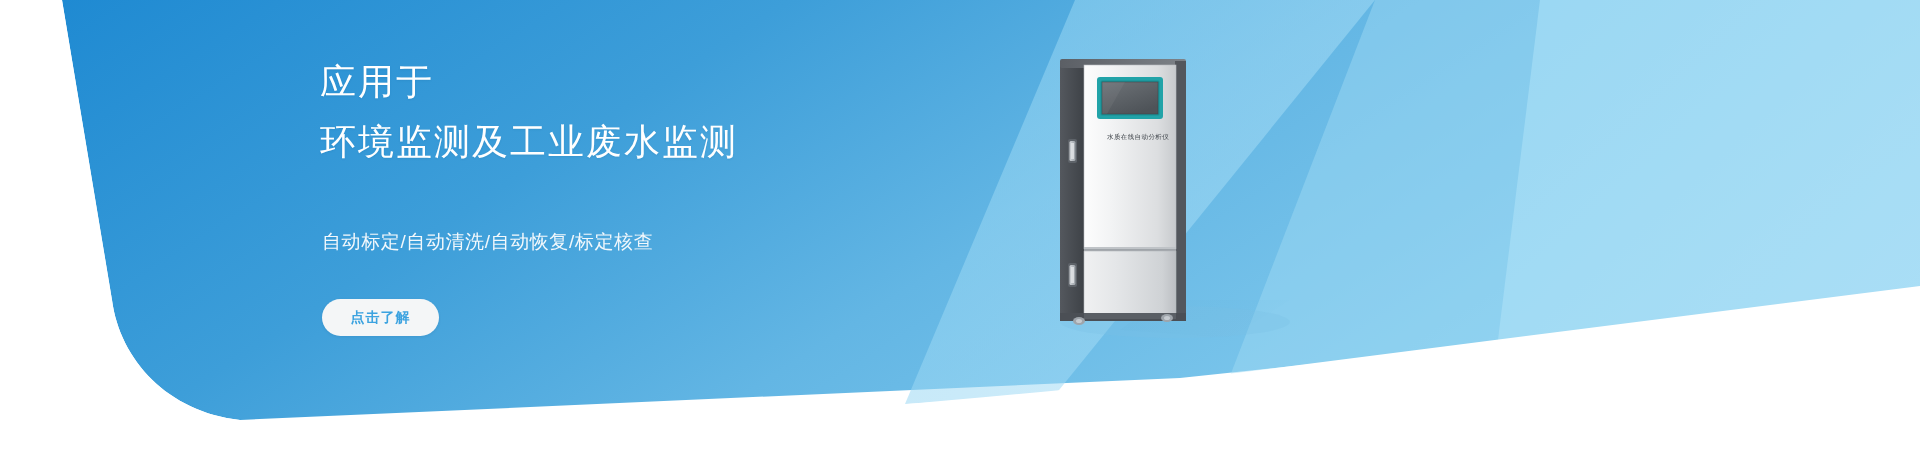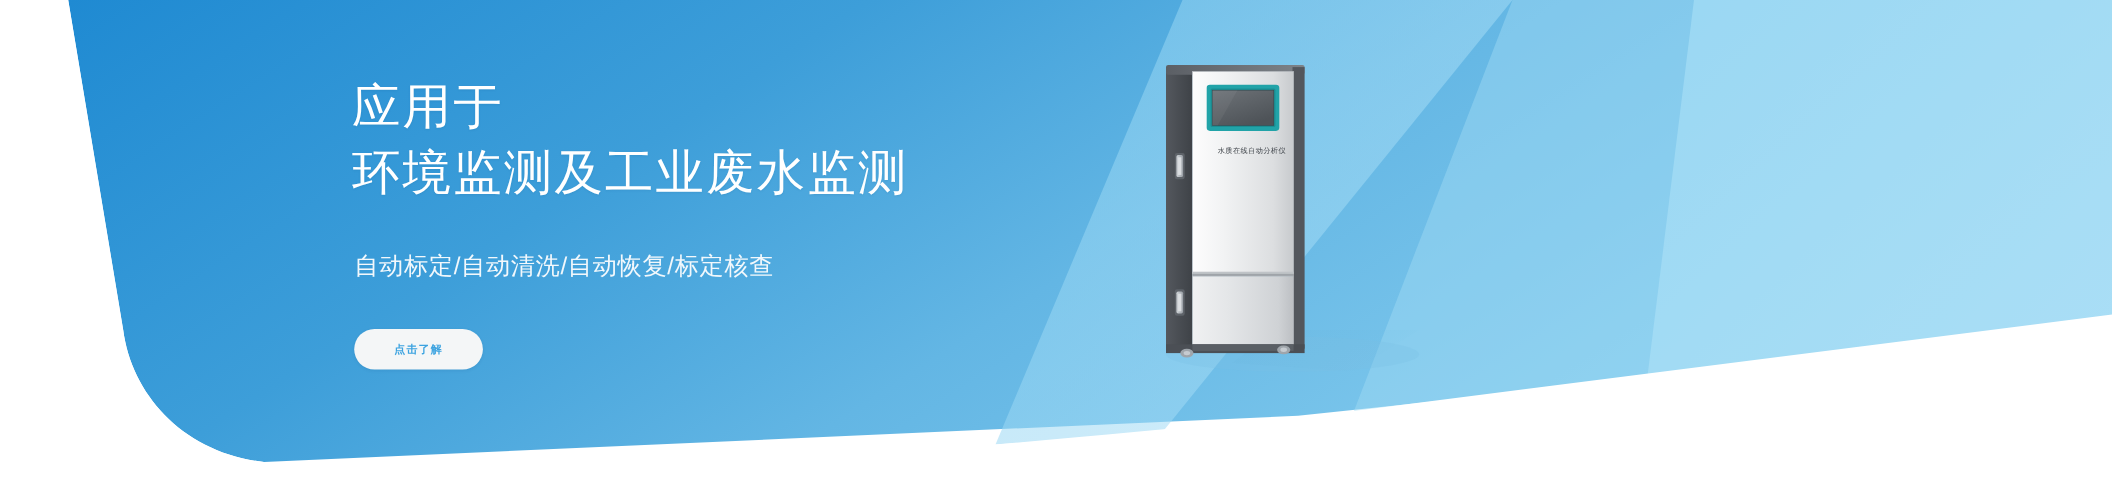--- a/index.html
+++ b/index.html
@@ -27,52 +27,52 @@
 
   
   .content {
     position:absolute;
     left:320px; top:0;
     width:760px; height:450px;
     z-index:6;
   }
   .headline {
     position:absolute;
-    left:0; top:68px;
+    left:0; top:52px;
     color:#ffffff;
-    font-size:44px;
+    font-size:36px;
     line-height:60px;
     font-weight:400;
     letter-spacing:2px;
     white-space:nowrap;
     text-shadow:0 1px 2px rgba(20,80,130,.12);
   }
   .headline .l1 { display:block; }
   .headline .l2 { display:block;text-align:right; }
 
   .subtitle {
     position:absolute;
     left:2px; top:228px;
     color:#f2f8fc;
-    font-size:22px;
+    font-size:19px;
     line-height:28px;
     letter-spacing:.6px;
     white-space:nowrap;
   }
 
   .cta {
     position:absolute;
     left:2px; top:299px;
     width:117px; height:37px;
     border:none;
     border-radius:19px;
     background:#f4f6f7;
     color:#3ca3e0;
     font-family:"Liberation Sans","DejaVu Sans",sans-serif;
-    font-size:10px;
+    font-size:14px;
     letter-spacing:1px;
     font-weight:700;
     cursor:pointer;
     box-shadow:0 1px 3px rgba(10,60,110,.10);
   }
 
   
   .product {
     position:absolute;
     left:1055px; top:55px;

